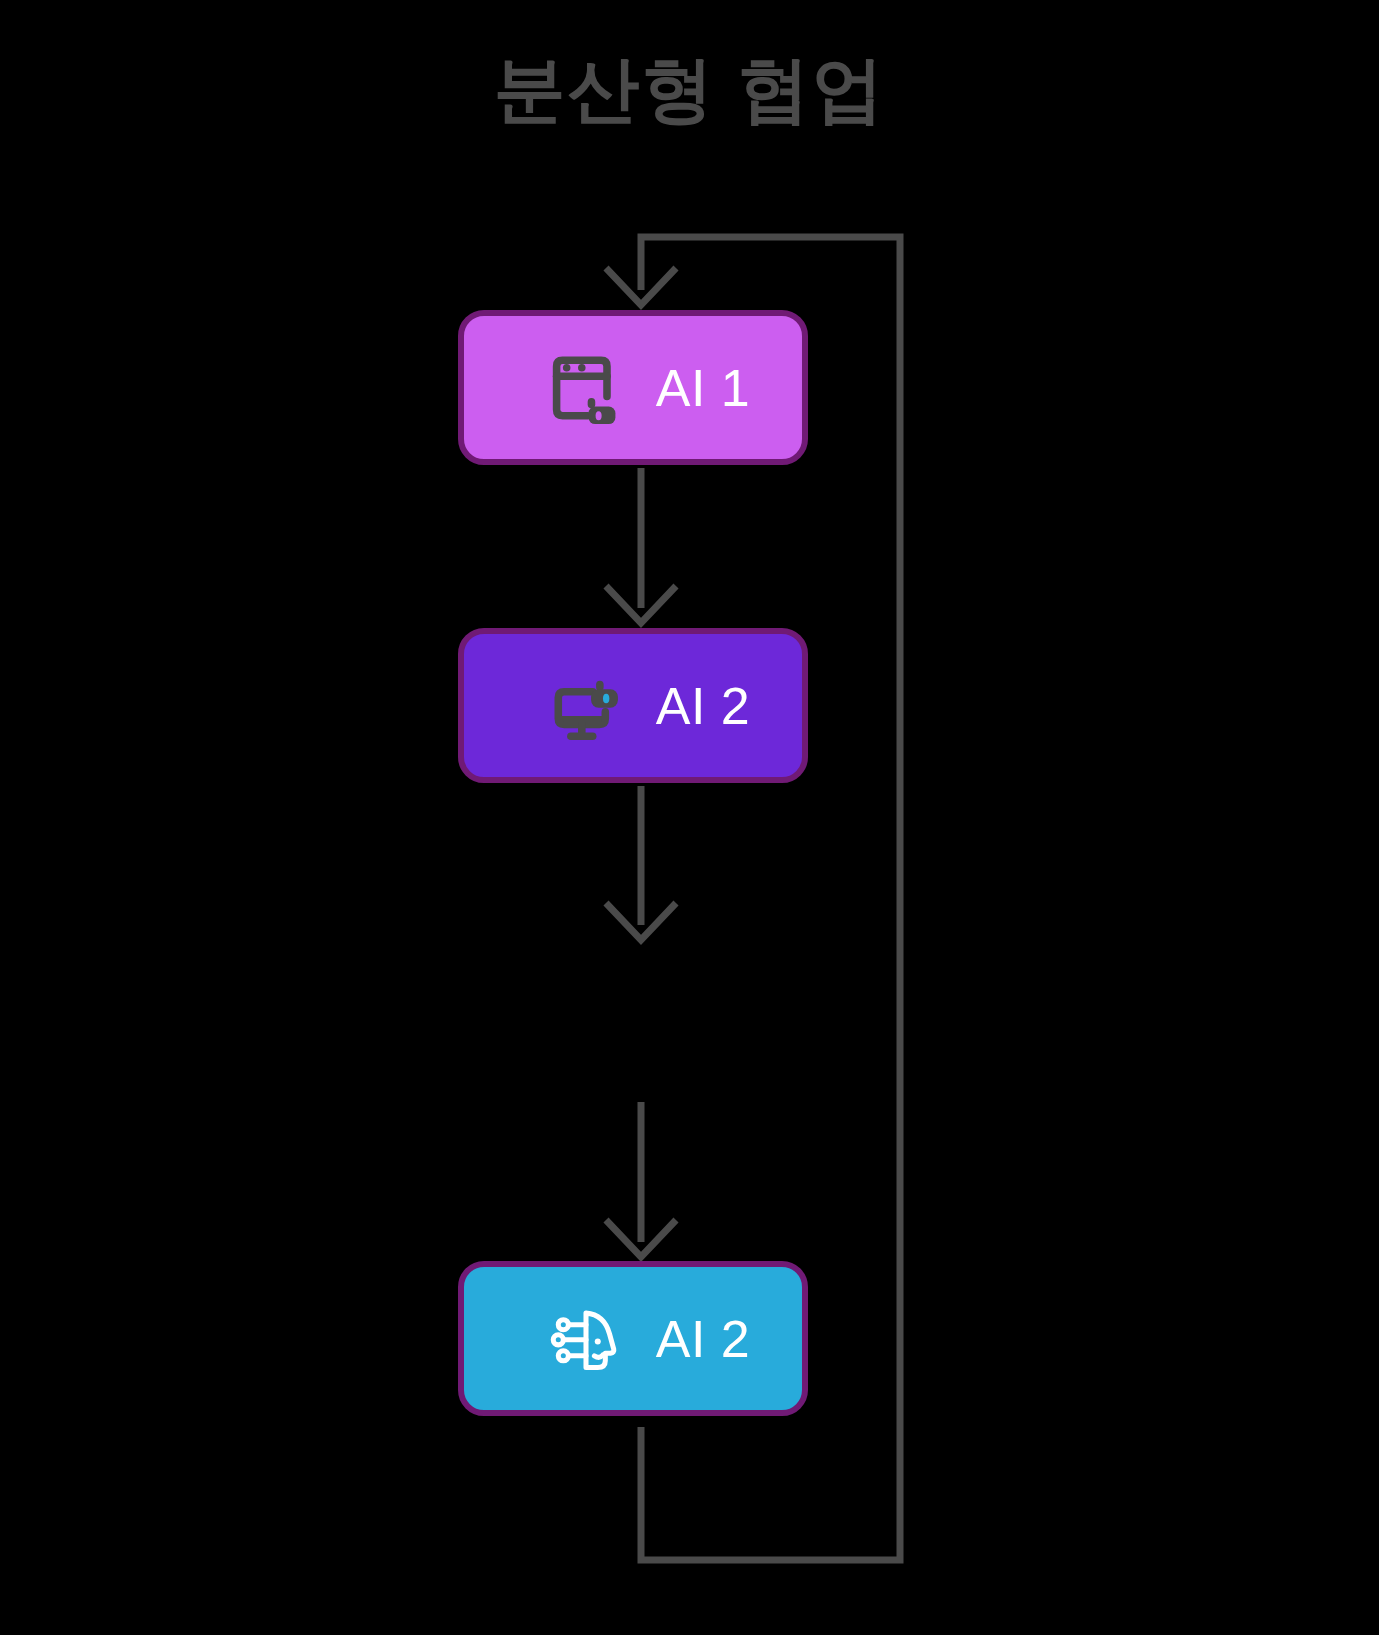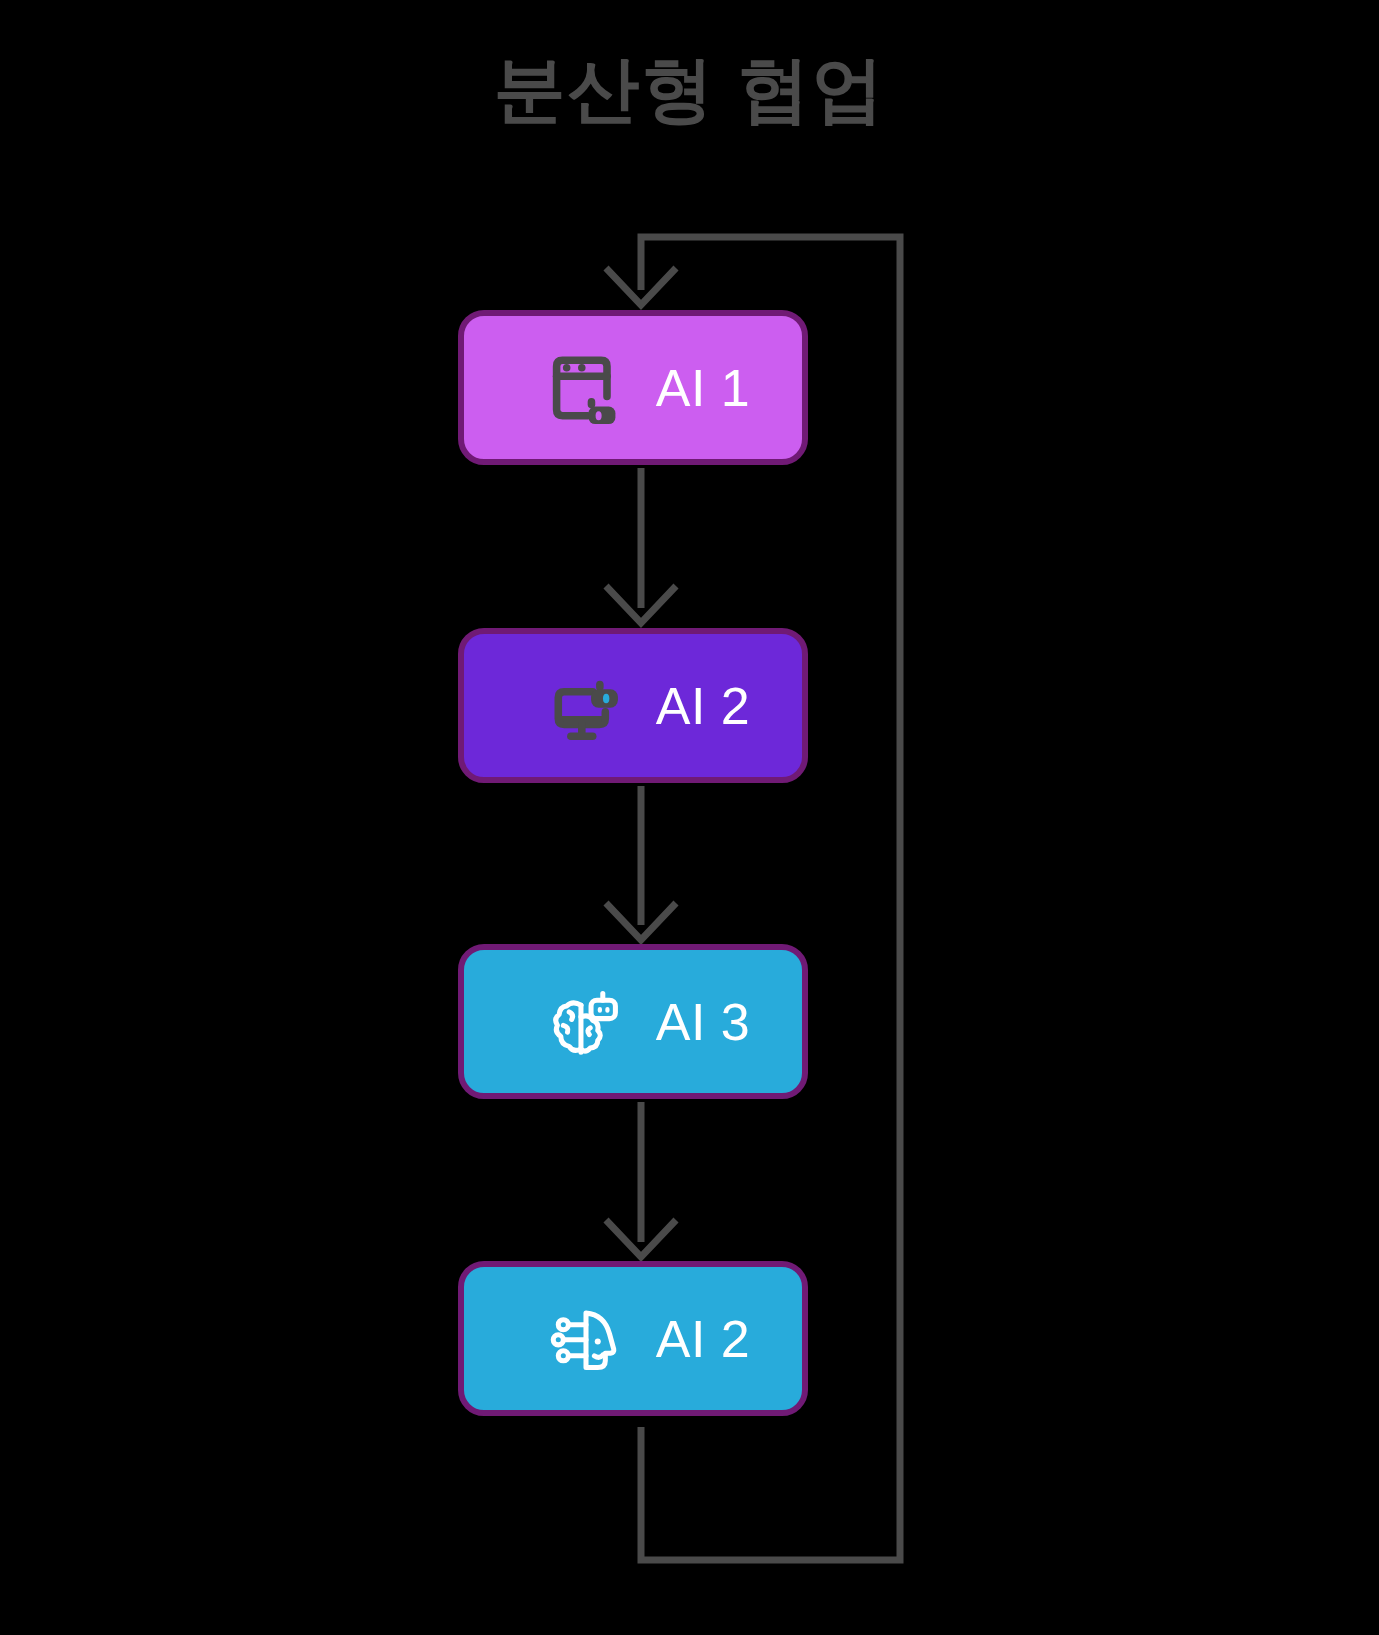--- a/index.html
+++ b/index.html
@@ -146,55 +146,20 @@
 
       <g fill="#4a4a4a">
         <rect x="62" y="20" width="9" height="12" rx="4.5"></rect>
         <rect x="56" y="30" width="32" height="22" rx="9"></rect>
       </g>
       <ellipse cx="74" cy="41" rx="3.8" ry="5.6" fill="#28abdb"></ellipse>
     </svg>
     <span class="node-label">AI 2</span>
   </div>
 
-  <div class="node" id="node-ai-3">
-    <svg class="node-icon" viewBox="0 0 100 100" xmlns="http://www.w3.org/2000/svg">
-      <g fill="none" stroke="#ffffff" stroke-width="6" stroke-linecap="round" stroke-linejoin="round">
-
-        <path d="M 44 30
-                 Q 34 24 27 31
-                 Q 19 32 18 41
-                 Q 11 46 16 54
-                 Q 12 62 20 67
-                 Q 20 77 30 79
-                 Q 35 87 44 82"></path>
-
-        <line x1="44" y1="30" x2="44" y2="86"></line>
-
-        <path d="M 44 44
-                 Q 54 40 58 48
-                 Q 66 51 64 60
-                 Q 70 66 64 72
-                 Q 64 80 55 81
-                 Q 50 87 44 83"></path>
-
-        <path d="M 30 38 Q 36 41 33 47"></path>
-        <path d="M 23 54 Q 30 56 28 62"></path>
-        <path d="M 55 57 Q 50 60 54 65"></path>
-      </g>
-
-      <g fill="none" stroke="#ffffff" stroke-width="6" stroke-linecap="round" stroke-linejoin="round">
-        <line x1="70" y1="16" x2="70" y2="24"></line>
-        <rect x="56" y="24" width="29" height="22" rx="7"></rect>
-      </g>
-      <rect x="64" y="32" width="5" height="7" rx="2.5" fill="#ffffff"></rect>
-      <rect x="73" y="32" width="5" height="7" rx="2.5" fill="#ffffff"></rect>
-    </svg>
-    <span class="node-label">AI 3</span>
-  </div>
 
   <div class="node" id="node-ai-4">
     <svg class="node-icon" viewBox="0 0 100 100" xmlns="http://www.w3.org/2000/svg">
       <g fill="none" stroke="#ffffff" stroke-width="6" stroke-linecap="round" stroke-linejoin="round">
 
         <path d="M 50 19
                  Q 72 21 78 44
                  L 83 62
                  Q 84 66 79 67
                  L 73 67

